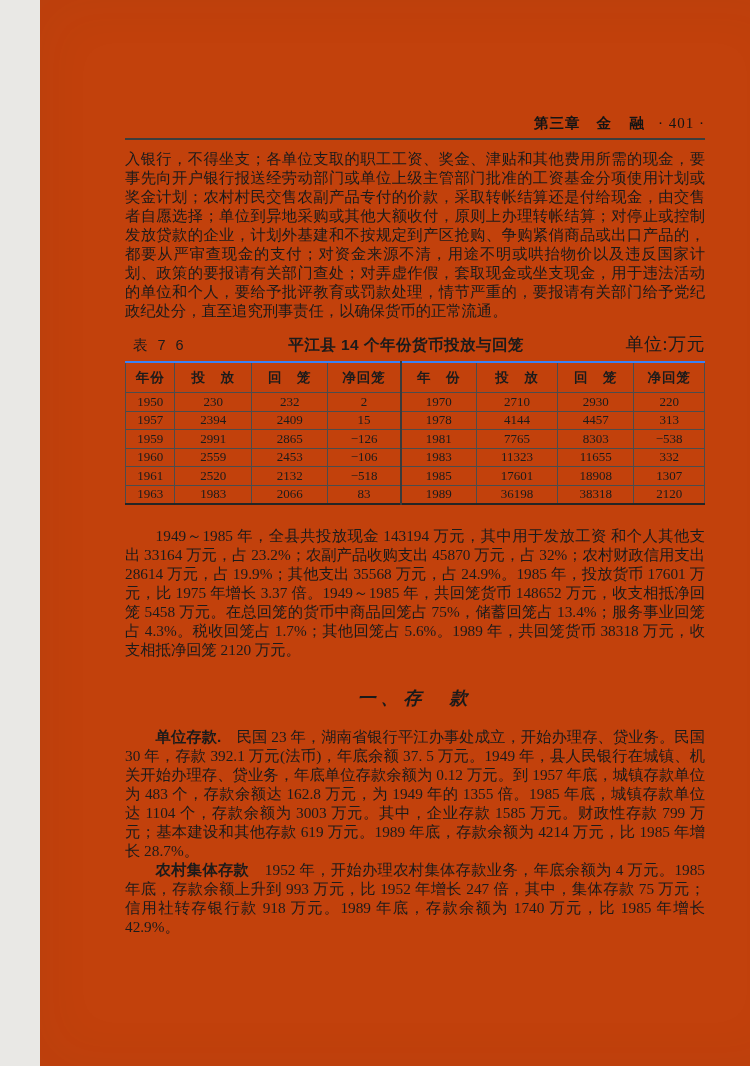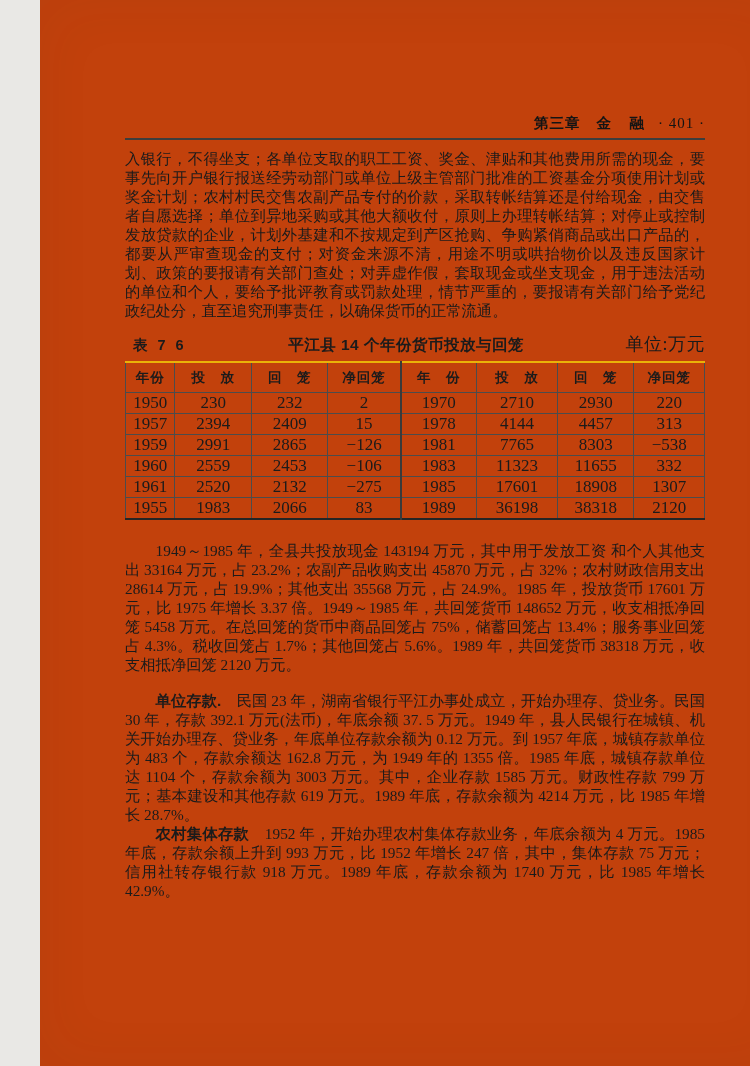--- a/index.html
+++ b/index.html
@@ -47,45 +47,45 @@
   .p3 { margin-top:17px; }
   .p4 { margin-top:0; }
   .lead { font-family:"Liberation Sans", sans-serif; font-weight:bold; }
 
   
   .table-caption {
     display:flex; justify-content:space-between; align-items:baseline;
     margin-top:12px;
   }
   .tc-label {
-    font-family:"Liberation Sans", sans-serif; font-weight:bold;
+    font-family:"Liberation Sans", sans-serif; font-weight:normal;
     font-size:14.5px; letter-spacing:3px; padding-left:8px;
   }
   .tc-title {
     font-family:"Liberation Sans", sans-serif; font-weight:bold;
     font-size:15.5px; letter-spacing:0.5px;
   }
   .tc-unit { font-size:18px; letter-spacing:0.5px; }
 
   
   .data-table {
     width:100%;
     border-collapse:collapse;
     margin-top:5px;
     text-align:center;
     table-layout:fixed;
   }
   .data-table th, .data-table td { border:1px solid #4c4c4c; padding:0; }
-  .data-table { border-top:2px solid #eab308; border-bottom:2px solid #252525; }
+  .data-table { border-top:2px solid #3b82f6; border-bottom:2px solid #252525; }
   .data-table th {
     font-family:"Liberation Sans", sans-serif;
     font-weight:bold; font-size:13.5px; height:29px;
     letter-spacing:1px;
   }
-  .data-table td { font-size:17px; height:17.5px; font-family:"Liberation Serif", serif; }
+  .data-table td { font-size:13px; height:17.5px; font-family:"Liberation Serif", serif; }
   .data-table th:nth-child(4), .data-table td:nth-child(4) { border-right:2px solid #3a3a3a; }
   .data-table th:nth-child(1), .data-table td:nth-child(1) { width:8.5%; }
   .data-table th:nth-child(2), .data-table td:nth-child(2) { width:13.3%; }
   .data-table th:nth-child(3), .data-table td:nth-child(3) { width:13.2%; }
   .data-table th:nth-child(4), .data-table td:nth-child(4) { width:12.5%; }
   .data-table th:nth-child(5), .data-table td:nth-child(5) { width:13.0%; }
   .data-table th:nth-child(6), .data-table td:nth-child(6) { width:14.1%; }
   .data-table th:nth-child(7), .data-table td:nth-child(7) { width:13.2%; }
   .data-table th:nth-child(8), .data-table td:nth-child(8) { width:12.2%; }
 
@@ -180,40 +180,41 @@
             <td>−106</td>
             <td>1983</td>
             <td>11323</td>
             <td>11655</td>
             <td>332</td>
           </tr>
           <tr>
             <td>1961</td>
             <td>2520</td>
             <td>2132</td>
-            <td>−275</td>
+            <td>−518</td>
             <td>1985</td>
             <td>17601</td>
             <td>18908</td>
             <td>1307</td>
           </tr>
           <tr>
-            <td>1955</td>
+            <td>1963</td>
             <td>1983</td>
             <td>2066</td>
             <td>83</td>
             <td>1989</td>
             <td>36198</td>
             <td>38318</td>
             <td>2120</td>
           </tr>
         </tbody>
     </table>
 
     <p class="body-text p2">1949～1985 年，全县共投放现金 143194 万元，其中用于发放工资 和个人其他支出 33164 万元，占 23.2%；农副产品收购支出 45870 万元，占 32%；农村财政信用支出 28614 万元，占 19.9%；其他支出 35568 万元，占 24.9%。1985 年，投放货币 17601 万元，比 1975 年增长 3.37 倍。1949～1985 年，共回笼货币 148652 万元，收支相抵净回笼 5458 万元。在总回笼的货币中商品回笼占 75%，储蓄回笼占 13.4%；服务事业回笼占 4.3%。税收回笼占 1.7%；其他回笼占 5.6%。1989 年，共回笼货币 38318 万元，收支相抵净回笼 2120 万元。</p>
 
+    <h3 class="sub-heading">一、存　款</h3>
 
     <p class="body-text p3"><b class="lead">单位存款.</b><span>　民国 23 年，湖南省银行平江办事处成立，开始办理存、贷业务。民国 30 年，存款 392.1 万元(法币)，年底余额 37. 5 万元。1949 年，县人民银行在城镇、机关开始办理存、贷业务，年底单位存款余额为 0.12 万元。到 1957 年底，城镇存款单位为 483 个，存款余额达 162.8 万元，为 1949 年的 1355 倍。1985 年底，城镇存款单位达 1104 个，存款余额为 3003 万元。其中，企业存款 1585 万元。财政性存款 799 万元；基本建设和其他存款 619 万元。1989 年底，存款余额为 4214 万元，比 1985 年增长 28.7%。</span></p>
 
     <p class="body-text p4"><b class="lead">农村集体存款</b><span>　1952 年，开始办理农村集体存款业务，年底余额为 4 万元。1985 年底，存款余额上升到 993 万元，比 1952 年增长 247 倍，其中，集体存款 75 万元；信用社转存银行款 918 万元。1989 年底，存款余额为 1740 万元，比 1985 年增长 42.9%。</span></p>
 
   </div>
 </div>
 
 </body></html>

